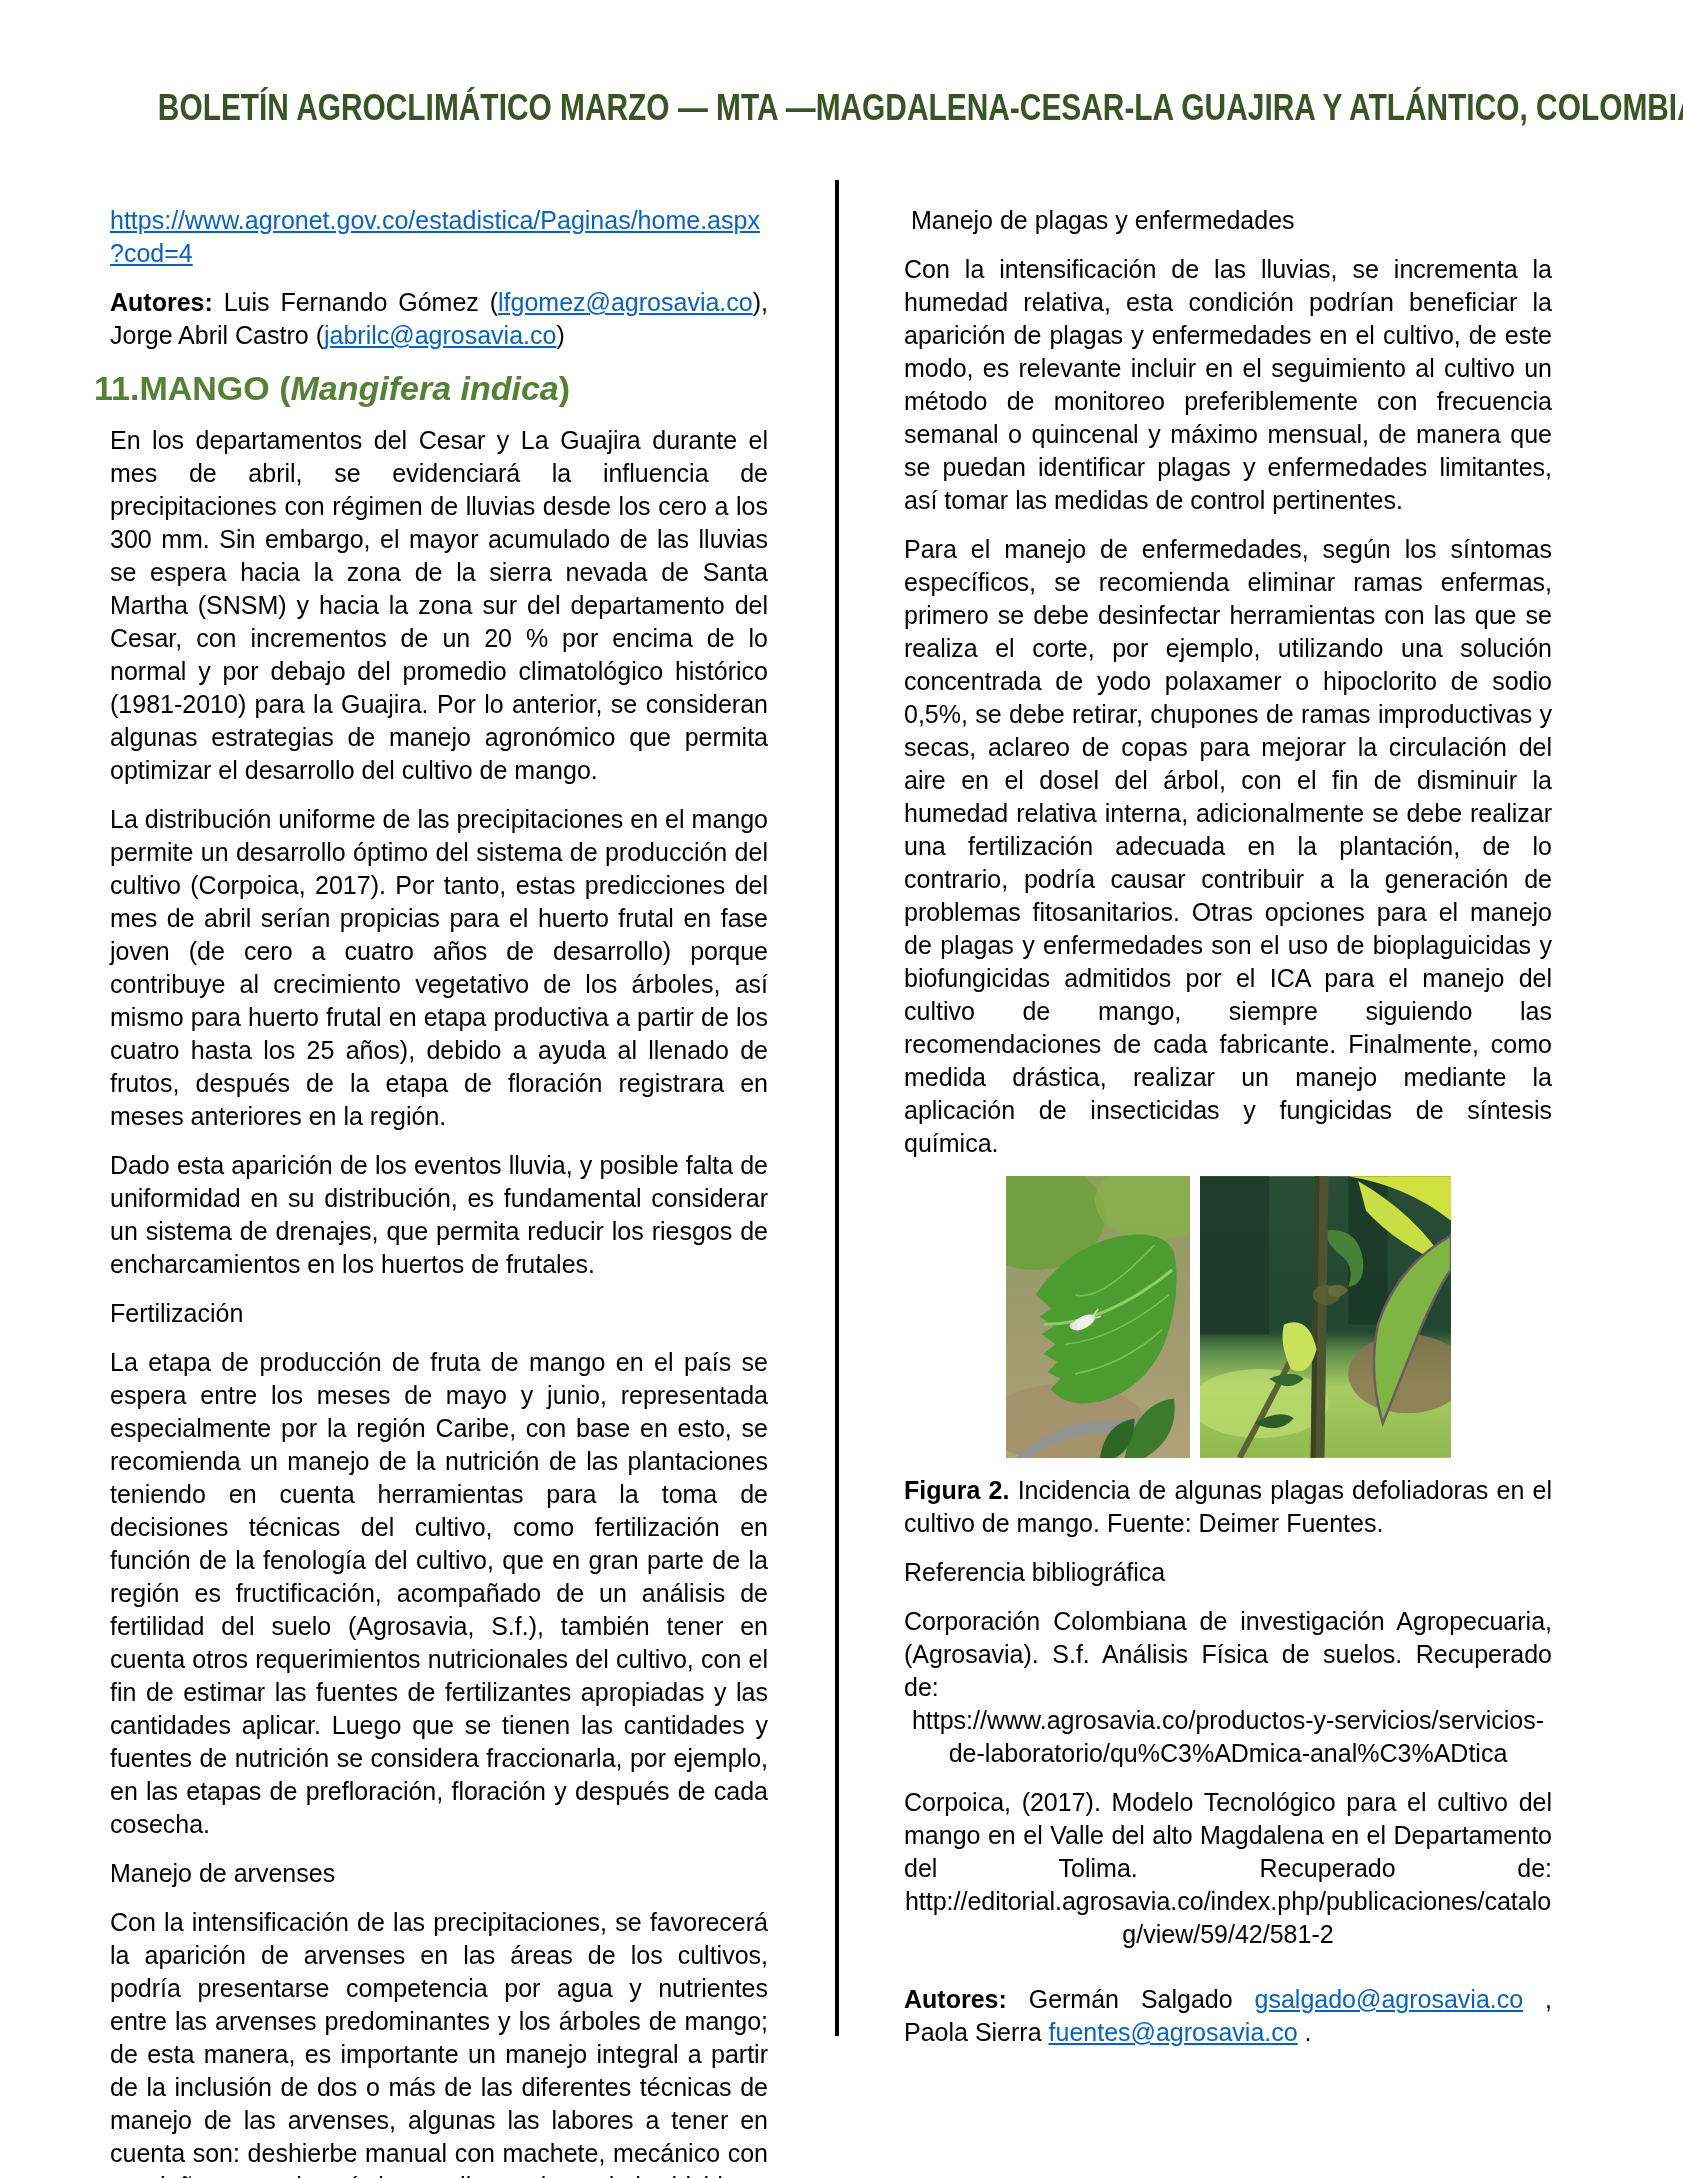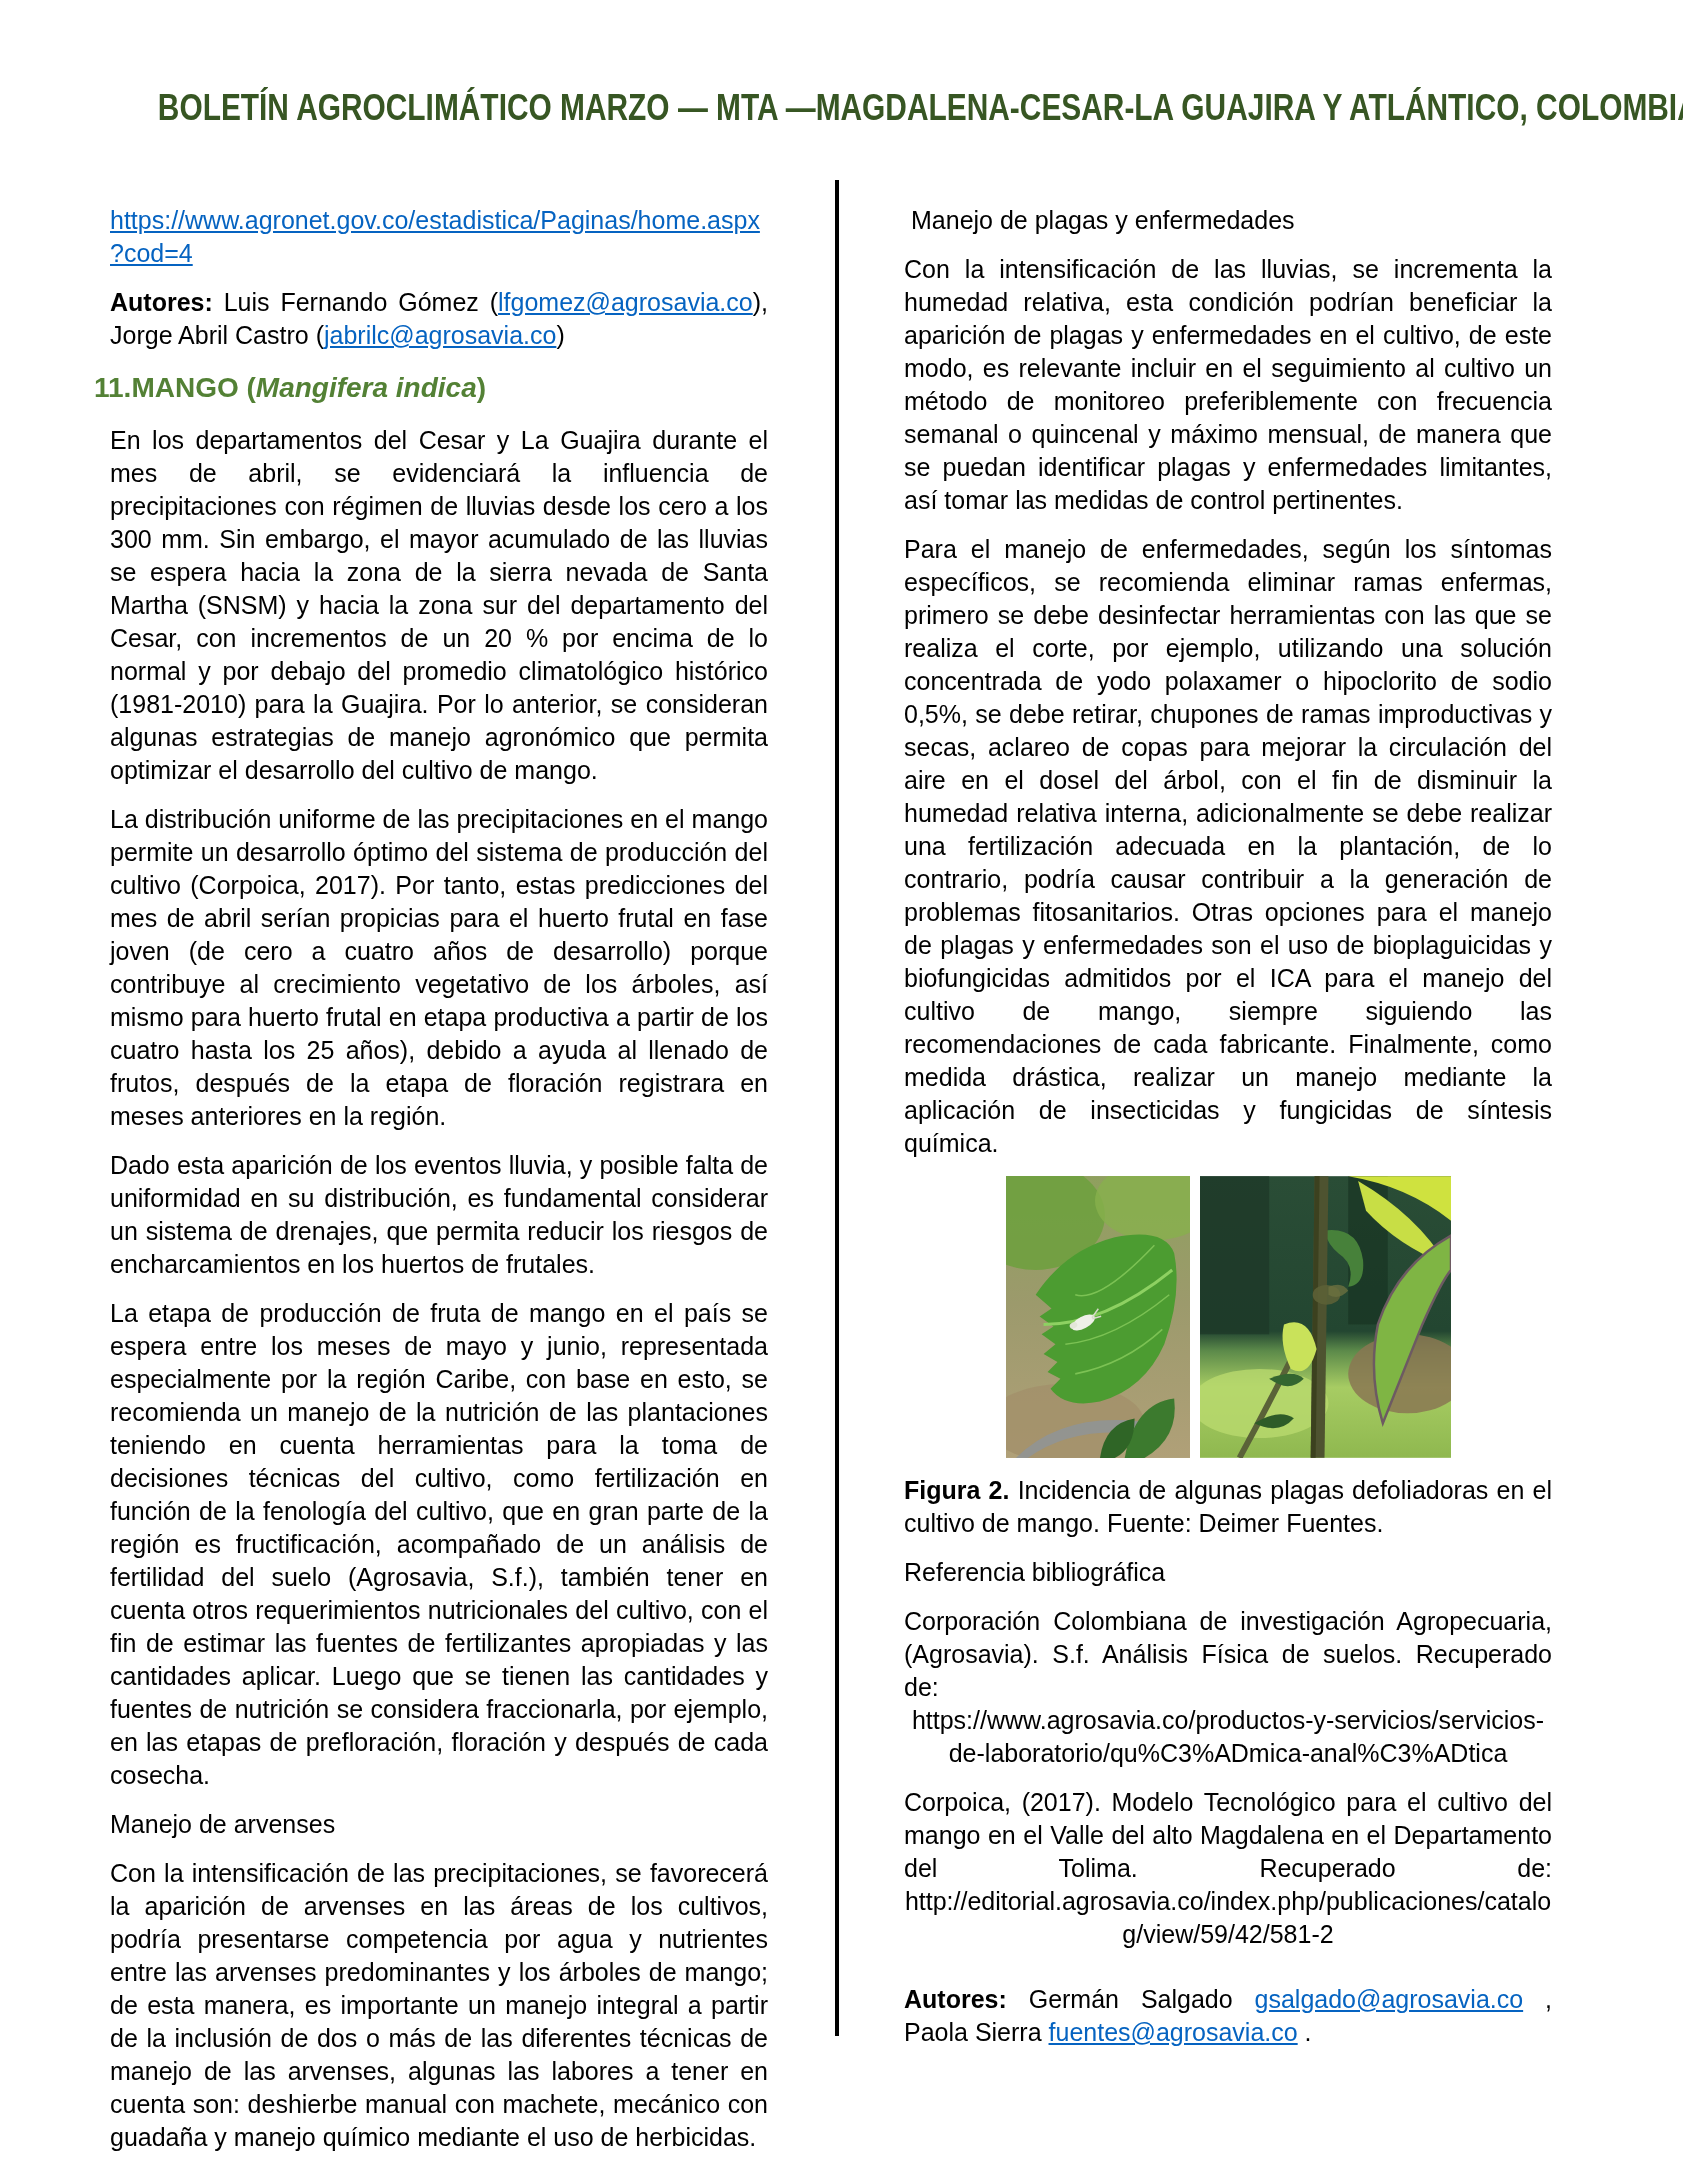--- a/index.html
+++ b/index.html
@@ -9,21 +9,21 @@
     font-size:36px;font-weight:bold;color:#375623;white-space:nowrap;}
   .col{position:absolute;top:188px;font-size:25px;line-height:33px;text-align:justify;}
   .col-left{left:94px;width:690px;}
   .col-right{left:888px;width:680px;}
   .divider{position:absolute;left:835px;top:180px;width:4px;height:1856px;background:#000;}
   p{margin:16px;}
   .plain{text-align:left;}
   .indent{padding-left:7px;}
   a.lnk{color:#0563C1;text-decoration:underline;cursor:pointer;}
   .blkline{display:block;}
-  h2.section{margin:16px 0 10px 0;font-size:28px;line-height:40px;color:#538135;font-weight:bold;text-align:left;}
+  h2.section{margin:16px 0 10px 0;font-size:34px;line-height:40px;color:#538135;font-weight:bold;text-align:left;}
   h2.section i{font-style:italic;}
   b{font-weight:bold;}
   .figure{margin:4px 0 4px 0;display:flex;justify-content:center;gap:10px;}
   .figure svg{display:block;}
   .refurl{display:inline-block;max-width:100%;overflow-wrap:anywhere;text-align:center;vertical-align:top;}
   .autores{margin-top:32px;}
 </style>
 </head>
 <body>
 
@@ -35,20 +35,21 @@
   <p>
     <a class="lnk"><span class="blkline">https://www.agronet.gov.co/estadistica/Paginas/home.aspx</span><span class="blkline">?cod=4</span></a>
   </p>
   <p><b>Autores:</b><span> Luis Fernando Gómez (</span><a class="lnk">lfgomez@agrosavia.co</a><span>), Jorge Abril Castro (</span><a class="lnk">jabrilc@agrosavia.co</a><span>)</span></p>
 
   <h2 class="section"><span>11.MANGO (</span><i>Mangifera indica</i><span>)</span></h2>
 
   <p>En los departamentos del Cesar y La Guajira durante el mes de abril, se evidenciará la influencia de precipitaciones con régimen de lluvias desde los cero a los 300 mm. Sin embargo, el mayor acumulado de las lluvias se espera hacia la zona de la sierra nevada de Santa Martha (SNSM) y hacia la zona sur del departamento del Cesar, con incrementos de un 20 % por encima de lo normal y por debajo del promedio climatológico histórico (1981-2010) para la Guajira. Por lo anterior, se consideran algunas estrategias de manejo agronómico que permita optimizar el desarrollo del cultivo de mango.</p>
   <p>La distribución uniforme de las precipitaciones en el mango permite un desarrollo óptimo del sistema de producción del cultivo (Corpoica, 2017). Por tanto, estas predicciones del mes de abril serían propicias para el huerto frutal en fase joven (de cero a cuatro años de desarrollo) porque contribuye al crecimiento vegetativo de los árboles, así mismo para huerto frutal en etapa productiva a partir de los cuatro hasta los 25 años), debido a ayuda al llenado de frutos, después de la etapa de floración registrara en meses anteriores en la región.</p>
   <p>Dado esta aparición de los eventos lluvia, y posible falta de uniformidad en su distribución, es fundamental considerar un sistema de drenajes, que permita reducir los riesgos de encharcamientos en los huertos de frutales.</p>
+  <p class="plain">Fertilización</p>
   <p>La etapa de producción de fruta de mango en el país se espera entre los meses de mayo y junio, representada especialmente por la región Caribe, con base en esto, se recomienda un manejo de la nutrición de las plantaciones teniendo en cuenta herramientas para la toma de decisiones técnicas del cultivo, como fertilización en función de la fenología del cultivo, que en gran parte de la región es fructificación, acompañado de un análisis de fertilidad del suelo (Agrosavia, S.f.), también tener en cuenta otros requerimientos nutricionales del cultivo, con el fin de estimar las fuentes de fertilizantes apropiadas y las cantidades aplicar. Luego que se tienen las cantidades y fuentes de nutrición se considera fraccionarla, por ejemplo, en las etapas de prefloración, floración y después de cada cosecha.</p>
   <p class="plain">Manejo de arvenses</p>
   <p>Con la intensificación de las precipitaciones, se favorecerá la aparición de arvenses en las áreas de los cultivos, podría presentarse competencia por agua y nutrientes entre las arvenses predominantes y los árboles de mango; de esta manera, es importante un manejo integral a partir de la inclusión de dos o más de las diferentes técnicas de manejo de las arvenses, algunas las labores a tener en cuenta son: deshierbe manual con machete, mecánico con guadaña y manejo químico mediante el uso de herbicidas.</p>
 </div>
 
 <div class="divider"></div>
 
 <div class="col col-right">
   <p class="plain indent">Manejo de plagas y enfermedades</p>
   <p>Con la intensificación de las lluvias, se incrementa la humedad relativa, esta condición podrían beneficiar la aparición de plagas y enfermedades en el cultivo, de este modo, es relevante incluir en el seguimiento al cultivo un método de monitoreo preferiblemente con frecuencia semanal o quincenal y máximo mensual, de manera que se puedan identificar plagas y enfermedades limitantes, así tomar las medidas de control pertinentes.</p>

